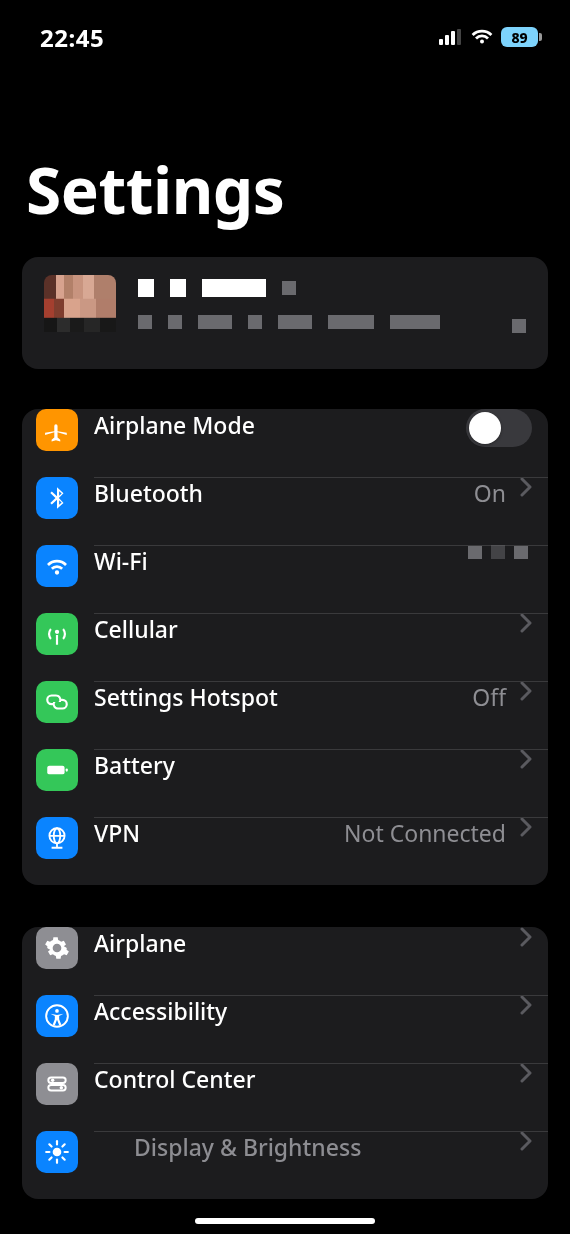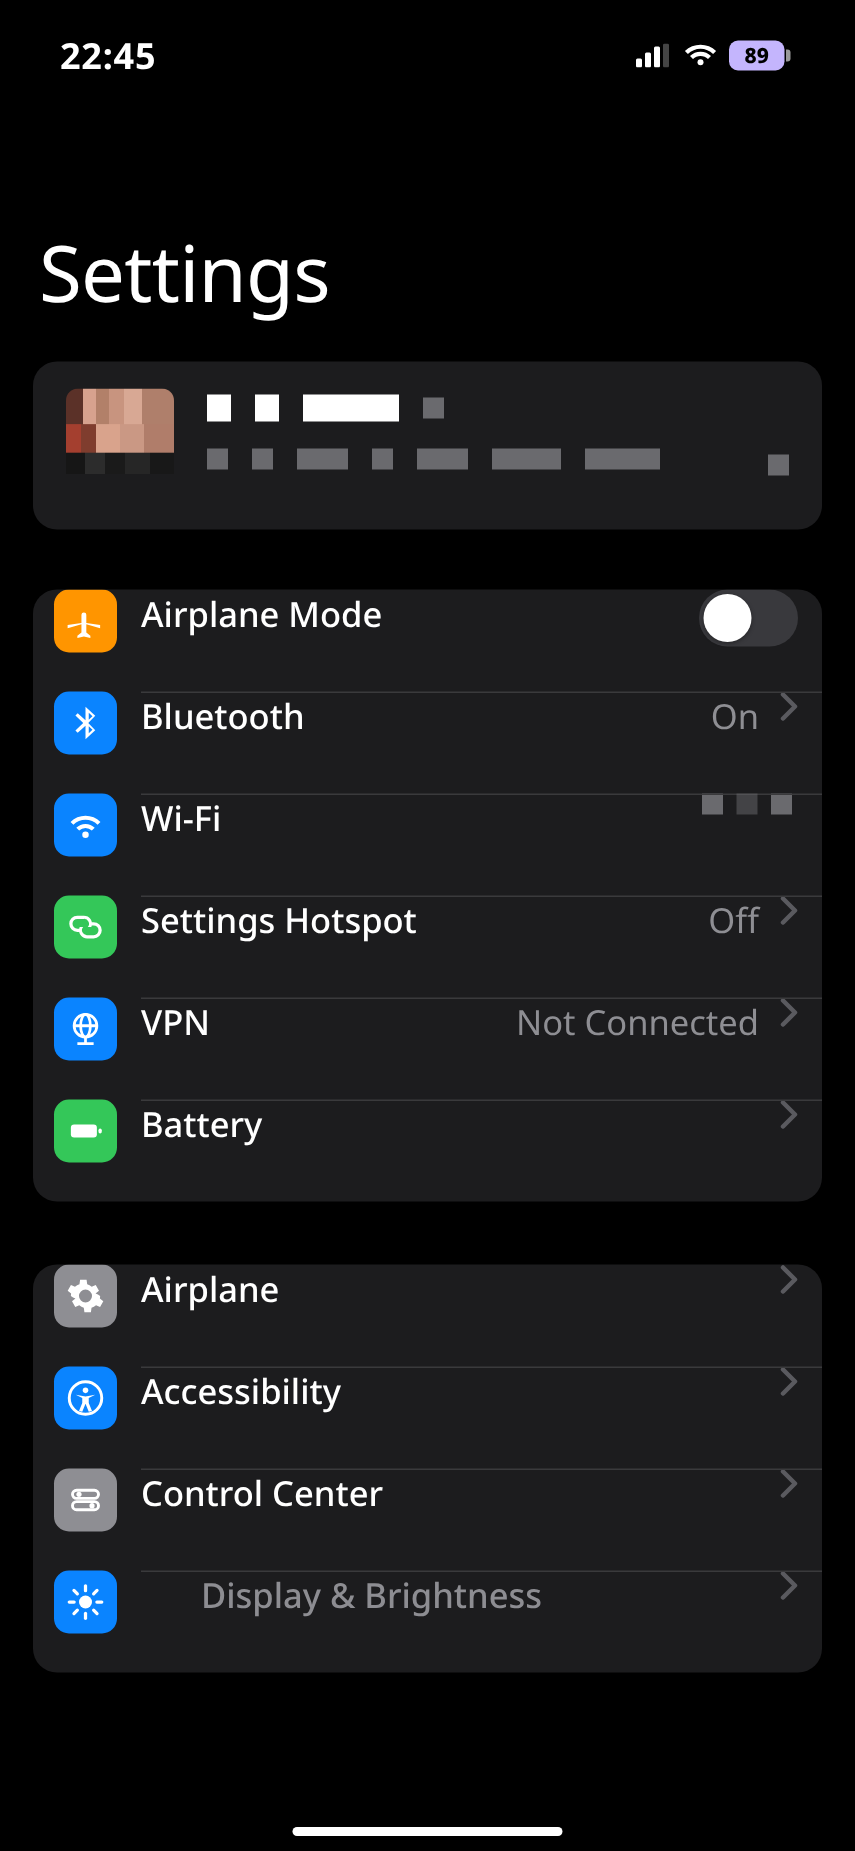--- a/index.html
+++ b/index.html
@@ -22,58 +22,58 @@
       font-family: -apple-system, "SF Pro Text", system-ui, "Helvetica Neue", Arial, sans-serif;
       overflow: hidden;
       position: relative;
     }
     
     .status-bar {
       display: flex;
       justify-content: space-between;
       align-items: center;
       height: 54px;
-      padding: 0 47px 0 40px;
+      padding: 0 32px 0 40px;
       margin-top: 10px;
     }
     .status-time {
       font-size: 24px;
       font-weight: 700;
       letter-spacing: 0.5px;
     }
     .status-right {
       display: flex;
       align-items: center;
       gap: 8px;
     }
     .status-icons svg { display: block; }
     .battery-box {
       display: flex;
       align-items: center;
       justify-content: center;
       width: 37px; height: 20px;
       border-radius: 6px;
-      background: #c4b5fd;
+      background: #7dd3fc;
       color: #000;
       font-size: 14px;
       font-weight: 800;
       position: relative;
     }
     .battery-nub {
       position: absolute;
       right: -4px; top: 6px;
       width: 3px; height: 8px;
       background: #fff;
       border-radius: 0 2px 2px 0;
       opacity: 0.6;
     }
     
     .page-title {
-      font-size: 52px;
-      font-weight: 400;
+      font-size: 64px;
+      font-weight: 700;
       margin: 82px 0 24px 26px;
       letter-spacing: -0.5px;
     }
     
     .section {
       margin: 0 22px 42px 22px;
       background: var(--card);
       border-radius: 16px;
       overflow: hidden;
     }
@@ -269,63 +269,76 @@
         </svg>
     </div>
     <div class="row-label">Wi-Fi</div>
     <div class="row-detail">
       <span class="blk bg" style="width:14px;height:14px;"></span>
       <span class="blk bg" style="width:14px;height:14px;opacity:.5"></span>
       <span class="blk bg" style="width:14px;height:14px;"></span>
     </div>
   </div>
 
+  <div class="row">
+    <div class="icon-tile" style="background:var(--green);">
+      <svg viewBox="0 0 24 24">
+          <path d="M12 8a2 2 0 11-.001 4.001A2 2 0 0112 8zm-4.95.05a7 7 0 000 7.9l-1.41 1.41a9 9 0 010-10.72l1.41 1.41zm9.9 0l1.41-1.41a9 9 0 010 10.72l-1.41-1.41a7 7 0 000-7.9zM11 13h2v9h-2v-9z"></path>
+        </svg>
+    </div>
+    <div class="row-label">Cellular</div>
+    <span class="chevron">
+        <svg viewBox="0 0 12 20">
+          <polyline points="2,2 10,10 2,18" stroke-width="3" stroke-linecap="round" stroke-linejoin="round"></polyline>
+        </svg>
+      </span>
+  </div>
 
   <div class="row">
     <div class="icon-tile" style="background:var(--green);">
       <svg viewBox="0 0 24 24">
           <path d="M8.5 15H7a5 5 0 110-10h4a5 5 0 014.58 7H13.4A3 3 0 0011 7H7a3 3 0 100 6h1.5v2zM15.5 9H17a5 5 0 110 10h-4a5 5 0 01-4.58-7h2.18A3 3 0 0013 17h4a3 3 0 100-6h-1.5V9z"></path>
         </svg>
     </div>
     <div class="row-label">Settings Hotspot</div>
     <div class="row-detail">Off</div>
+    <span class="chevron">
+        <svg viewBox="0 0 12 20">
+          <polyline points="2,2 10,10 2,18" stroke-width="3" stroke-linecap="round" stroke-linejoin="round"></polyline>
+        </svg>
+      </span>
+  </div>
+
+  <div class="row">
+    <div class="icon-tile" style="background:var(--green);">
+      <svg viewBox="0 0 24 24">
+          <rect x="3" y="8" width="16" height="8" rx="2" fill="#fff"></rect>
+          <rect x="20" y="10.5" width="2" height="3" rx="1" fill="#fff"></rect>
+        </svg>
+    </div>
+    <div class="row-label">Battery</div>
     <span class="chevron">
         <svg viewBox="0 0 12 20">
           <polyline points="2,2 10,10 2,18" stroke-width="3" stroke-linecap="round" stroke-linejoin="round"></polyline>
         </svg>
       </span>
   </div>
 
   <div class="row">
     <div class="icon-tile" style="background:var(--blue);">
       <svg viewBox="0 0 24 24">
           <circle cx="12" cy="10" r="7" fill="none" stroke="#fff" stroke-width="1.7"></circle>
           <ellipse cx="12" cy="10" rx="3" ry="7" fill="none" stroke="#fff" stroke-width="1.7"></ellipse>
           <line x1="5" y1="10" x2="19" y2="10" stroke="#fff" stroke-width="1.7"></line>
           <line x1="12" y1="17" x2="12" y2="21" stroke="#fff" stroke-width="1.7"></line>
           <line x1="7" y1="21" x2="17" y2="21" stroke="#fff" stroke-width="1.7"></line>
         </svg>
     </div>
     <div class="row-label">VPN</div>
     <div class="row-detail">Not Connected</div>
-    <span class="chevron">
-        <svg viewBox="0 0 12 20">
-          <polyline points="2,2 10,10 2,18" stroke-width="3" stroke-linecap="round" stroke-linejoin="round"></polyline>
-        </svg>
-      </span>
-  </div>
-
-  <div class="row">
-    <div class="icon-tile" style="background:var(--green);">
-      <svg viewBox="0 0 24 24">
-          <rect x="3" y="8" width="16" height="8" rx="2" fill="#fff"></rect>
-          <rect x="20" y="10.5" width="2" height="3" rx="1" fill="#fff"></rect>
-        </svg>
-    </div>
-    <div class="row-label">Battery</div>
     <span class="chevron">
         <svg viewBox="0 0 12 20">
           <polyline points="2,2 10,10 2,18" stroke-width="3" stroke-linecap="round" stroke-linejoin="round"></polyline>
         </svg>
       </span>
   </div>
 
 </div>
 
 <div class="section">

